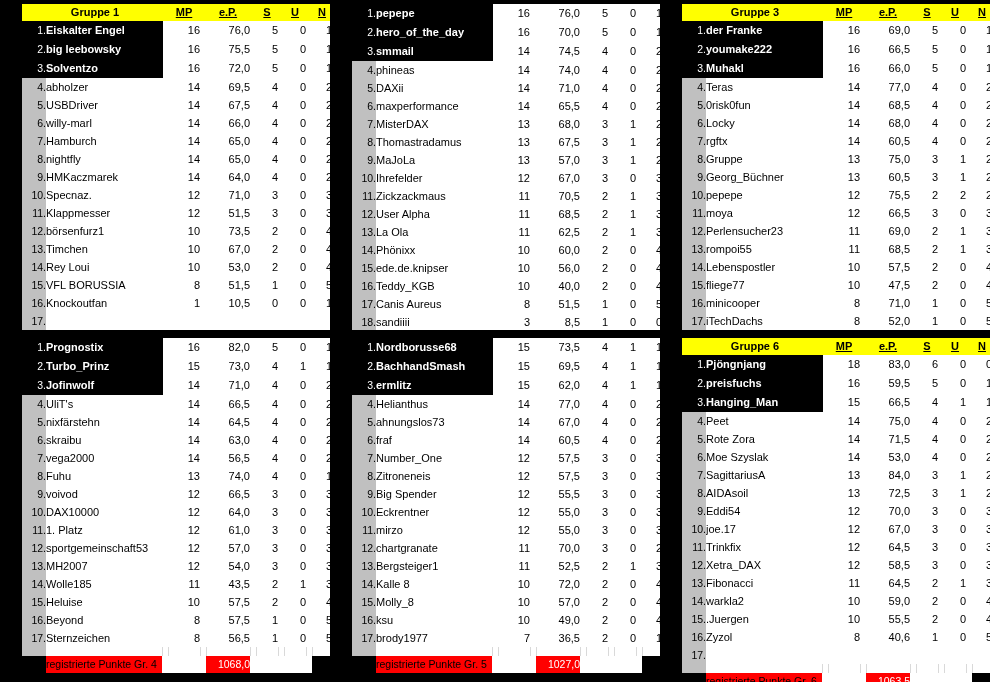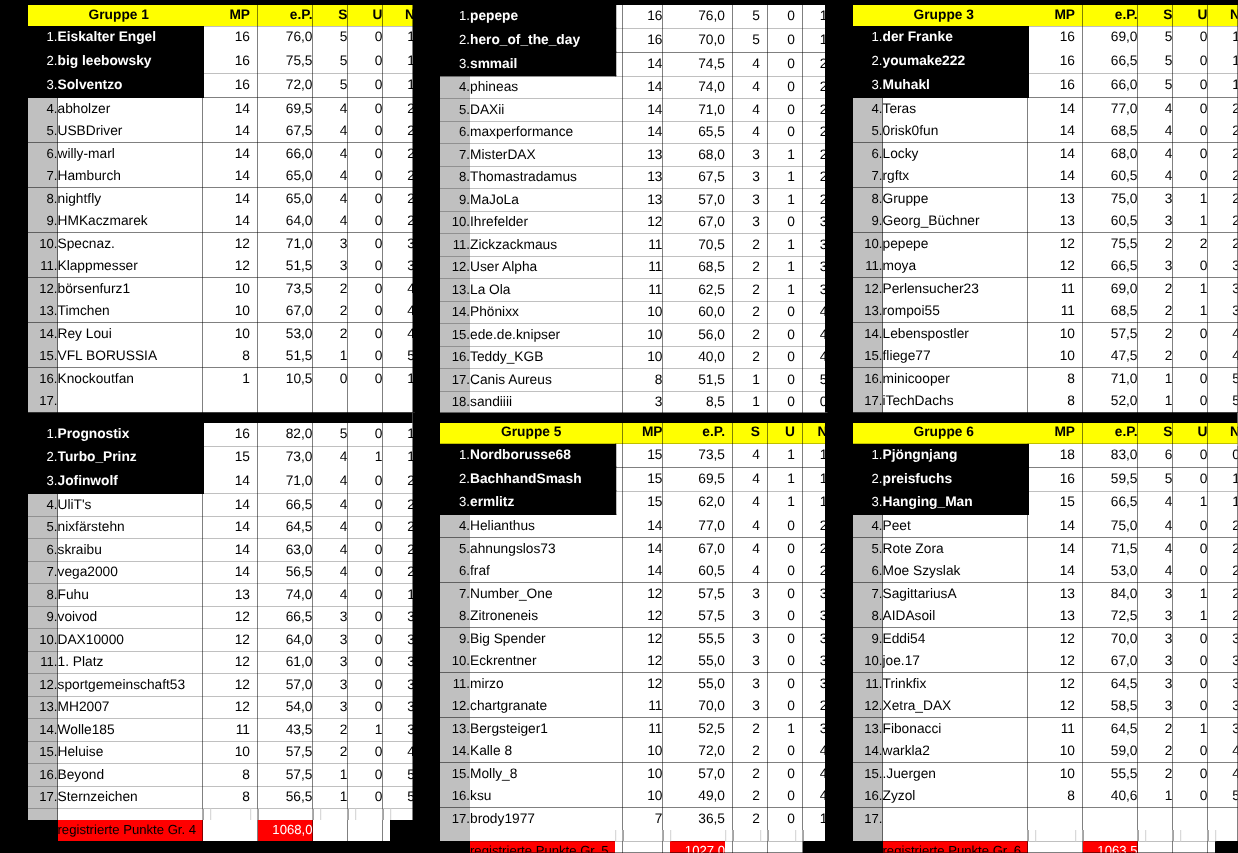--- a/index.html
+++ b/index.html
@@ -52,21 +52,21 @@
 
   
   tr.hdr td{
     background:#ffff00;
     font-weight:bold;
     font-size:11px;
     color:#000;
     height:17px;line-height:17px;
   }
   td.h-title{text-align:center;}
-  td.h-num{text-align:right;padding-right:3px;}
+  td.h-num{text-align:center;padding-right:3px;text-decoration:underline;}
   td.h-sep{background:#ffff00;}
 
   
   td.rank{
     background:#c0c0c0;
     text-align:right;
     padding-right:3px;
     font-weight:bold;
     font-size:10.5px;
     border-bottom:1px solid #ffffff;
@@ -1350,32 +1350,20 @@
           <col class="c-sep">
           <col class="c-ep">
           <col class="c-sep">
           <col class="c-s">
           <col class="c-sep">
           <col class="c-u">
           <col class="c-sep">
           <col class="c-n">
         </colgroup>
         <tbody>
-          <tr class="hdr">
-            <td class="h-title" colspan="3">Gruppe 5</td>
-            <td class="h-num">MP</td>
-            <td class="h-sep"></td>
-            <td class="h-num">e.P.</td>
-            <td class="h-sep"></td>
-            <td class="h-num">S</td>
-            <td class="h-sep"></td>
-            <td class="h-num">U</td>
-            <td class="h-sep"></td>
-            <td class="h-num">N</td>
-          </tr>
           <tr class="drow top3">
             <td class="rank">1.</td>
             <td class="name">Nordborusse68</td>
             <td class="sep"></td>
             <td class="num">15</td>
             <td class="sep"></td>
             <td class="num">73,5</td>
             <td class="sep"></td>
             <td class="num">4</td>
             <td class="sep"></td>

